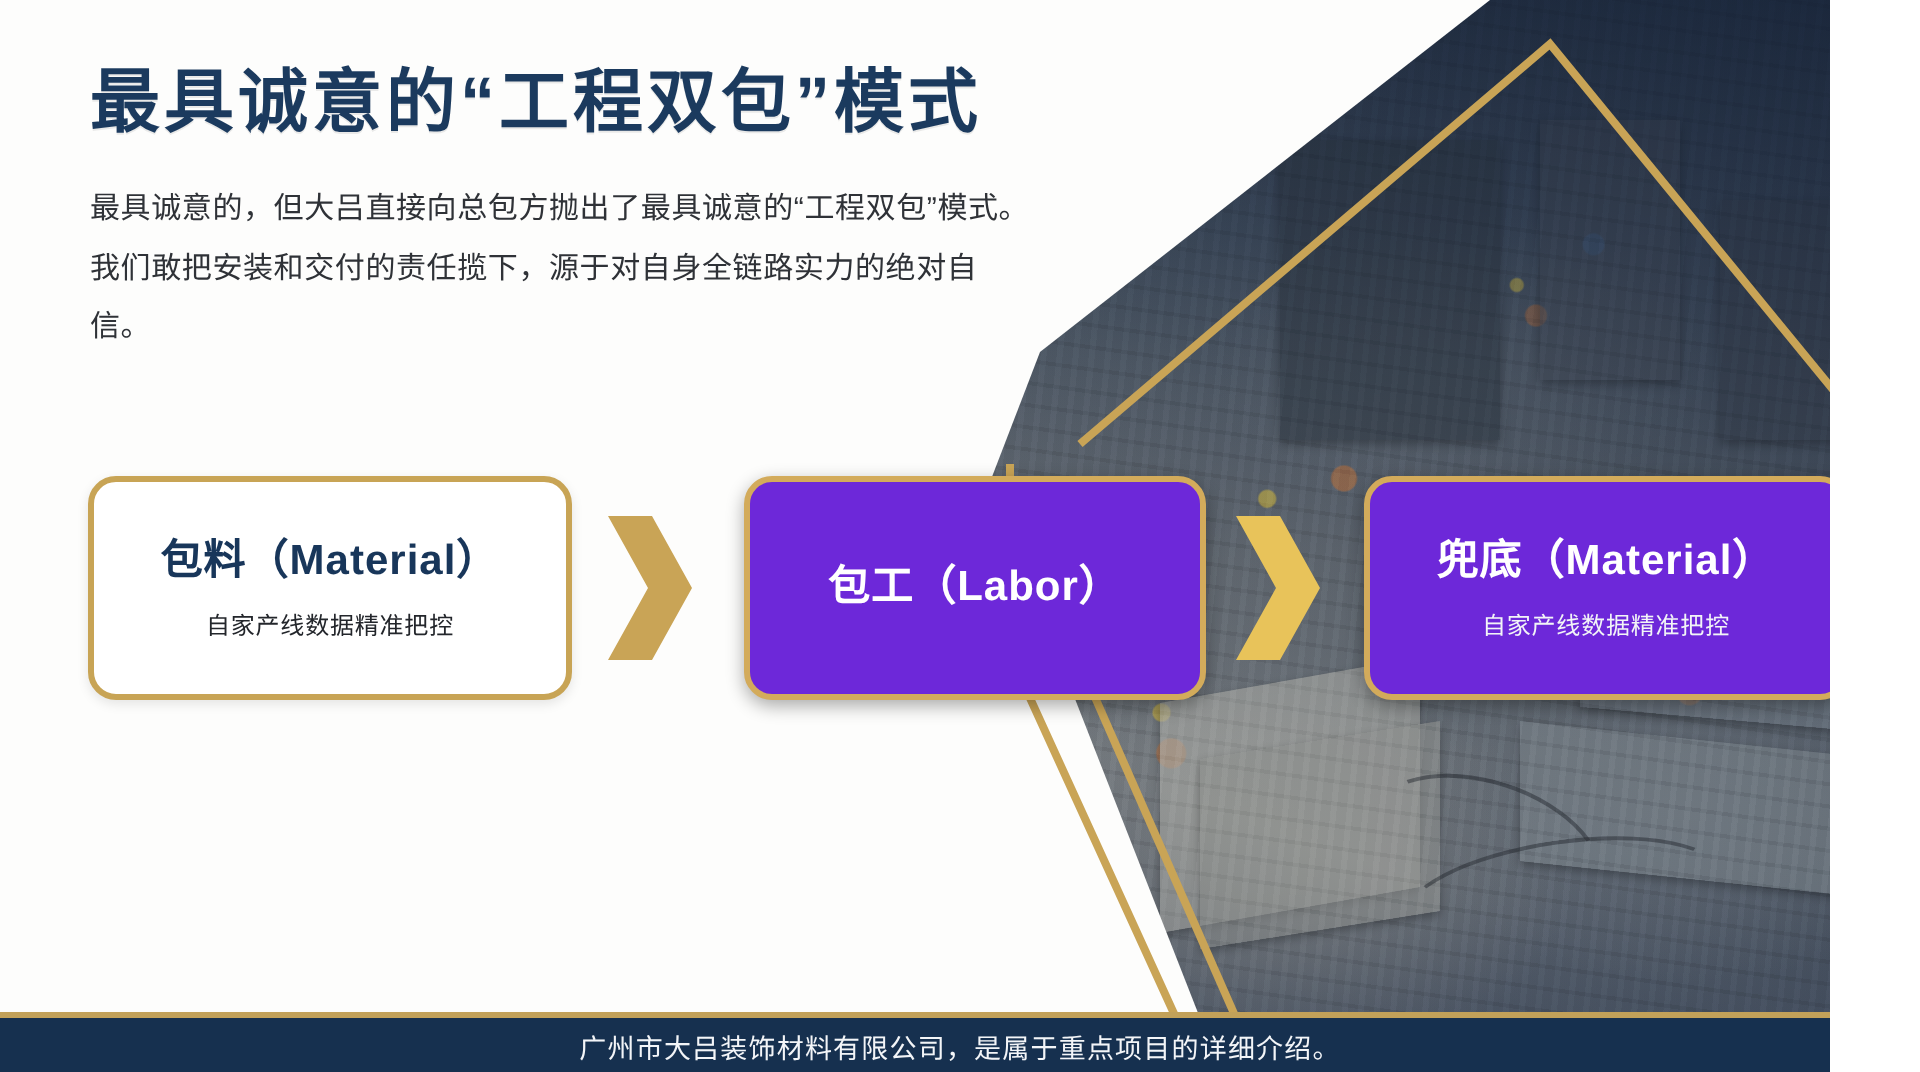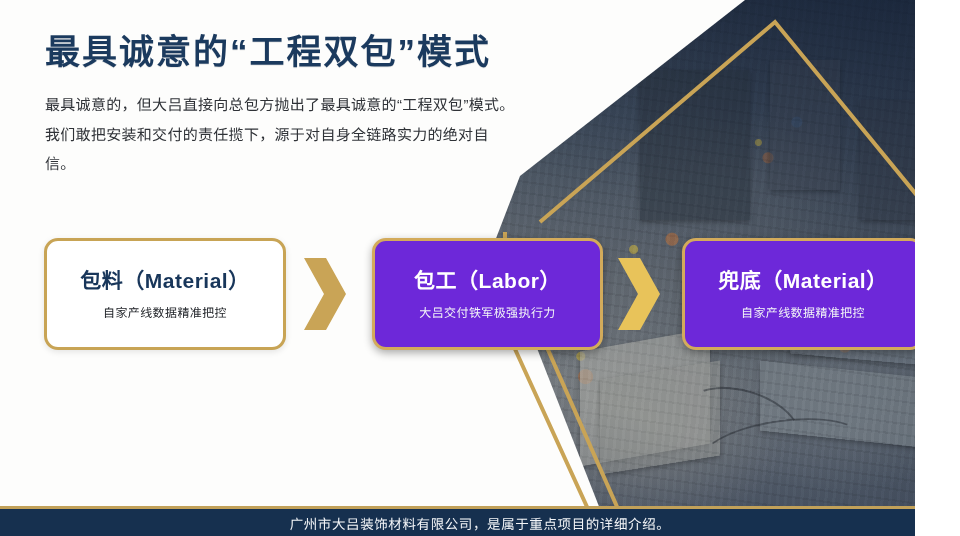--- a/index.html
+++ b/index.html
@@ -165,21 +165,20 @@
       <div class="c-title">包料（Material）</div>
       <div class="c-sub">自家产线数据精准把控</div>
     </div>
 
     <svg class="chev a1" viewBox="0 0 46 76">
       <polygon points="2,2 24,2 44,38 24,74 2,74 22,38" fill="#c9a456"></polygon>
     </svg>
 
     <div class="card dark d1">
       <div class="c-title">包工（Labor）</div>
-      <div class="c-sub">大吕交付铁军极强执行力</div>
     </div>
 
     <svg class="chev a2" viewBox="0 0 46 76">
       <polygon points="2,2 24,2 44,38 24,74 2,74 22,38" fill="#e8c35a"></polygon>
     </svg>
 
     <div class="card dark d2">
       <div class="c-title">兜底（Material）</div>
       <div class="c-sub">自家产线数据精准把控</div>
     </div>

